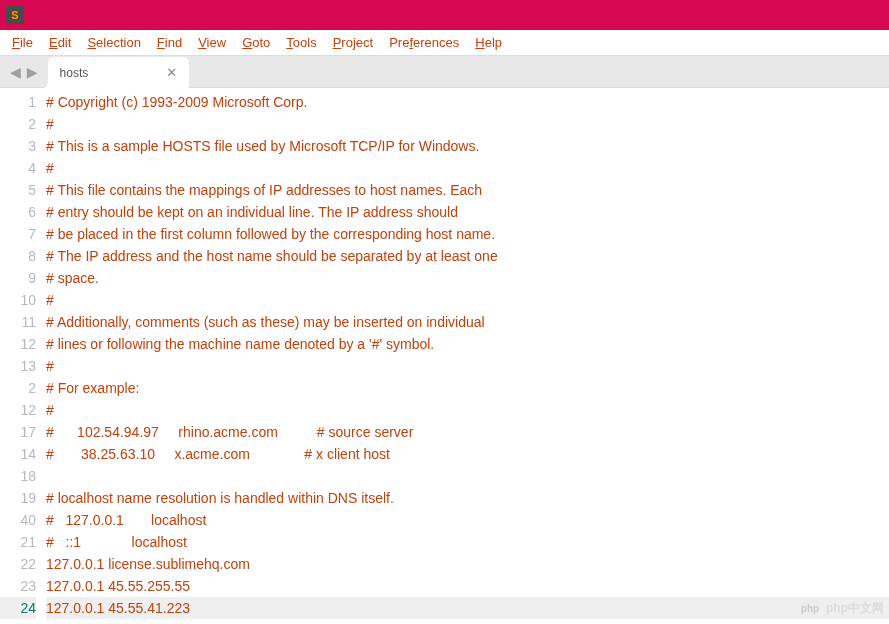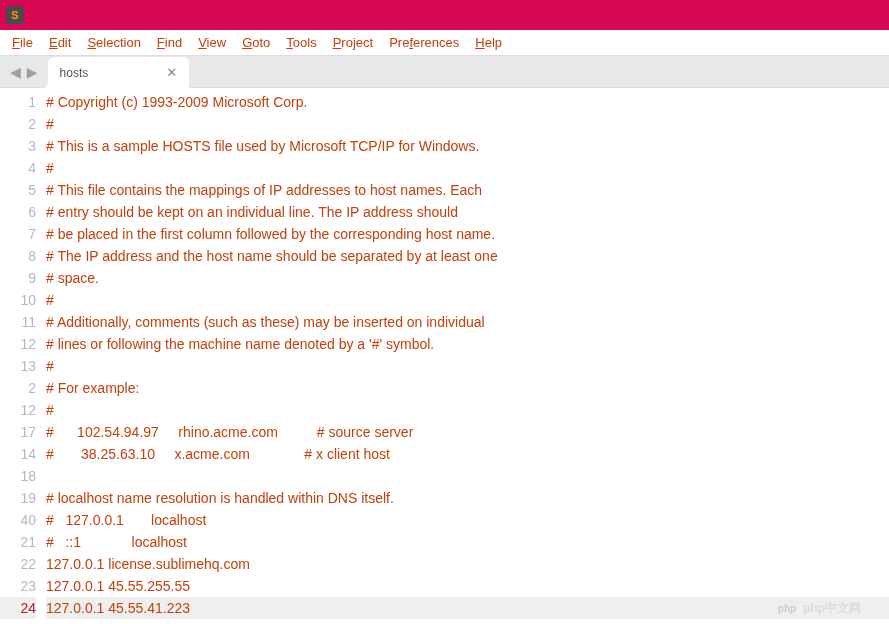--- a/index.html
+++ b/index.html
@@ -131,25 +131,25 @@
       height: 22px;
       white-space: pre;
     }
     .gutter-line {
       height: 22px;
     }
     .current-line {
       background: #efefef;
     }
     .gutter .current-line {
-      color: #b91c1c;
+      color: #0f766e;
     }
     .watermark {
       position: absolute;
-      right: 28px;
+      right: 5px;
       bottom: 6px;
       display: flex;
       align-items: center;
       gap: 6px;
       font-size: 12px;
       color: #dcdcdc;
       font-weight: bold;
     }
     .watermark .wm-icon {
       width: 20px;

